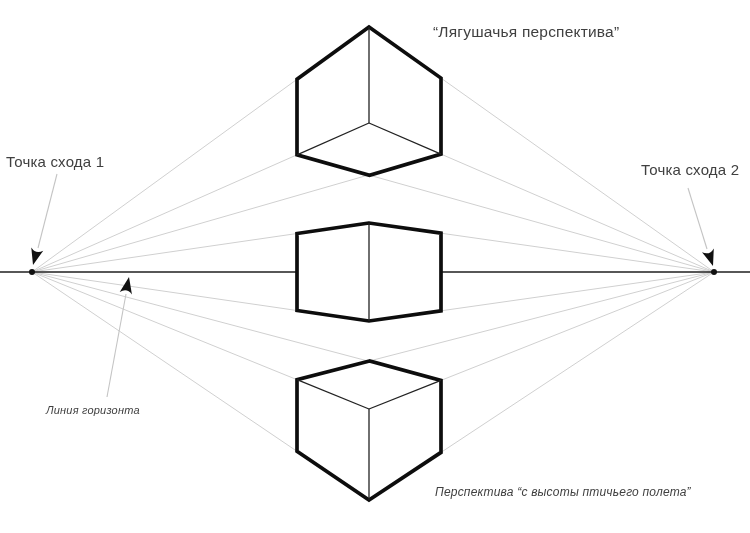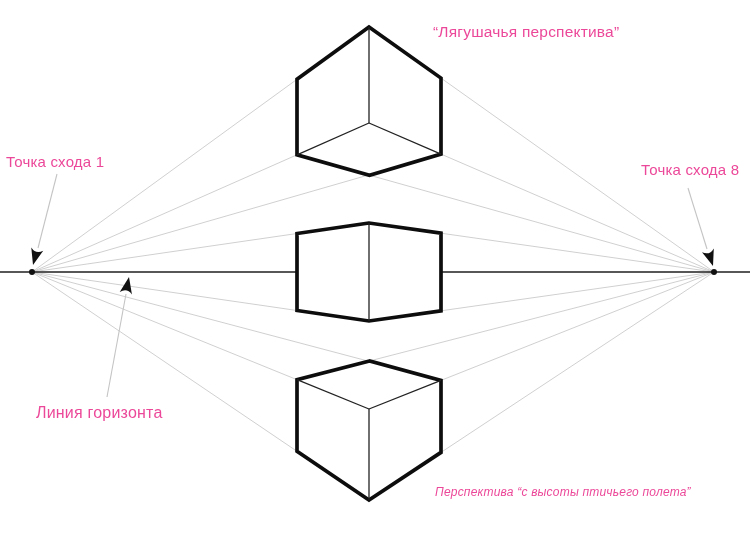--- a/index.html
+++ b/index.html
@@ -7,29 +7,29 @@
     position: relative;
     width: 750px;
     height: 533px;
     background: #ffffff;
     overflow: hidden;
     font-family: "Liberation Sans", sans-serif;
   }
   svg.figure { position: absolute; left: 0; top: 0; }
   .lbl {
     position: absolute;
-    color: #ec4899;
+    color: #404040;
     font-size: 15px;
     line-height: 1.15;
     white-space: nowrap;
     letter-spacing: 0.2px;
   }
   .lbl-vp1 { left: 6px;   top: 153px; }
   .lbl-vp2 { left: 641px; top: 161px; }
-  .lbl-horizon { left: 36px; top: 404px; font-size: 16px; }
+  .lbl-horizon { left: 46px; top: 404px; font-size: 11px; font-style: italic; }
   .lbl-top { left: 433px; top: 23px; font-size: 15.5px; }
   .lbl-bottom { left: 435px; top: 486px; font-size: 12px; font-style: italic; }
 </style>
 </head>
 <body>
 
 <div class="stage">
 
   <svg class="figure" width="750" height="533" viewBox="0 0 750 533" xmlns="http://www.w3.org/2000/svg">
       <line x1="32" y1="272" x2="297" y2="79.3" stroke="#d0d0d0" stroke-width="1"></line>
@@ -64,20 +64,20 @@
       <line x1="57" y1="174" x2="38" y2="248" stroke="#c4c4c4" stroke-width="1.1"></line>
       <path d="M 0 0 L 6.2 16.5 Q 0 10.8 -6.2 16.5 Z" fill="#111111" transform="translate(33,265) rotate(195)"></path>
       <line x1="688" y1="188" x2="707" y2="249" stroke="#c4c4c4" stroke-width="1.1"></line>
       <path d="M 0 0 L 6.2 16.5 Q 0 10.8 -6.2 16.5 Z" fill="#111111" transform="translate(713,266) rotate(162)"></path>
       <line x1="107" y1="397" x2="126" y2="294" stroke="#c4c4c4" stroke-width="1.1"></line>
       <path d="M 0 0 L 6.2 16.5 Q 0 10.8 -6.2 16.5 Z" fill="#111111" transform="translate(129,277) rotate(11)"></path>
     </svg>
 
   <div class="lbl lbl-vp1">Точка схода 1</div>
 
-  <div class="lbl lbl-vp2">Точка схода 8</div>
+  <div class="lbl lbl-vp2">Точка схода 2</div>
 
   <div class="lbl lbl-horizon">Линия горизонта</div>
 
   <div class="lbl lbl-top">“Лягушачья перспектива”</div>
 
   <div class="lbl lbl-bottom">Перспектива “с высоты птичьего полета”</div>
 </div>
 
 </body></html>

